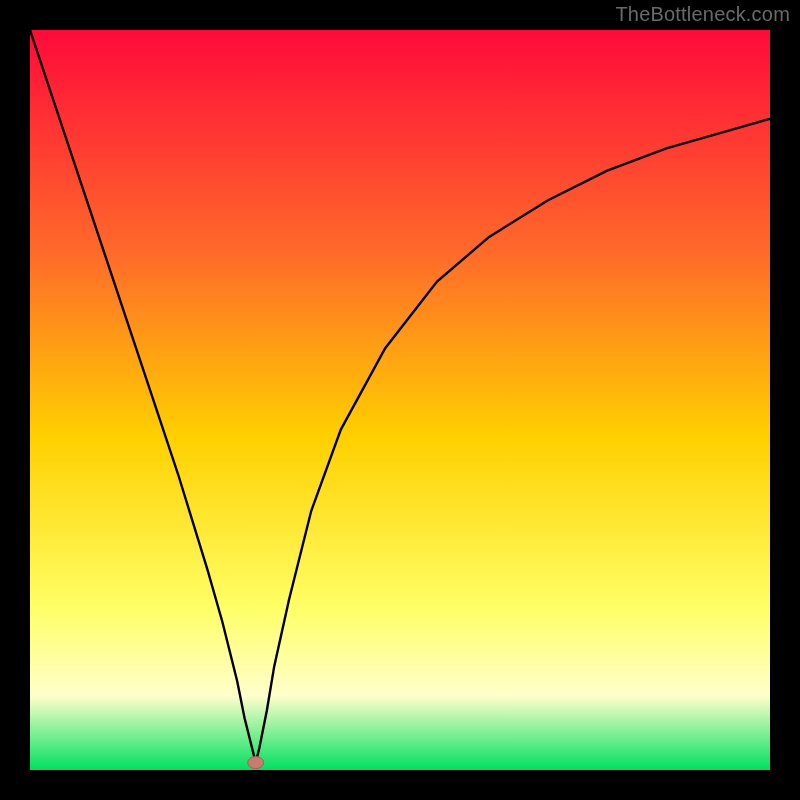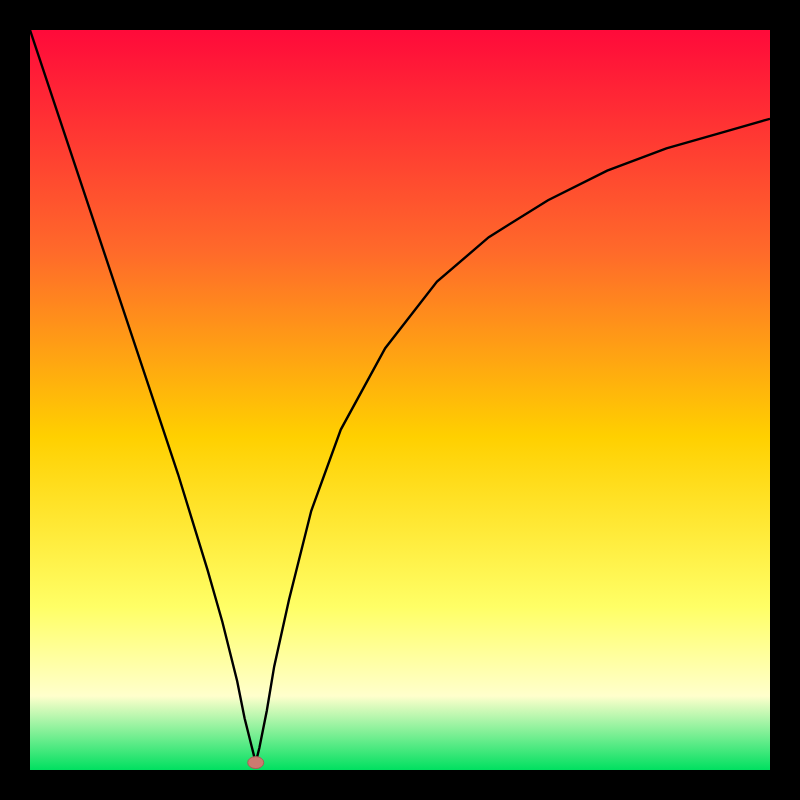--- a/index.html
+++ b/index.html
@@ -51,13 +51,14 @@
           <stop id="g3" offset="78%" stop-color="#ffff66"></stop>
           <stop id="g4" offset="90%" stop-color="#ffffcc"></stop>
           <stop id="g5" offset="100%" stop-color="#00e060"></stop>
         </linearGradient>
       </defs>
       <rect x="0" y="0" width="740" height="740" fill="url(#bg-grad)"></rect>
       <path id="curve-path" fill="none" stroke="#000000" stroke-width="2.4" d="M0.0 0.0 L29.6 88.8 L59.2 177.6 L88.8 266.4 L118.4 355.2 L148.0 444.0 L177.6 540.2 L192.4 592.0 L207.2 651.2 L214.6 688.2 L222.0 717.8 L225.7 732.6 L229.4 717.8 L236.8 680.8 L244.2 636.4 L259.0 569.8 L281.2 481.0 L310.8 399.6 L355.2 318.2 L407.0 251.6 L458.8 207.2 L518.0 170.2 L577.2 140.6 L636.4 118.4 L688.2 103.6 L740.0 88.8"></path>
       <ellipse id="min-marker" rx="8" ry="6" fill="#cc7a70" stroke="#a85e55" stroke-width="1" cx="225.7" cy="732.6"></ellipse>
     </svg>
   </div>
+  <div class="watermark">TheBottleneck.com</div>
 </div>
 
 </body></html>

